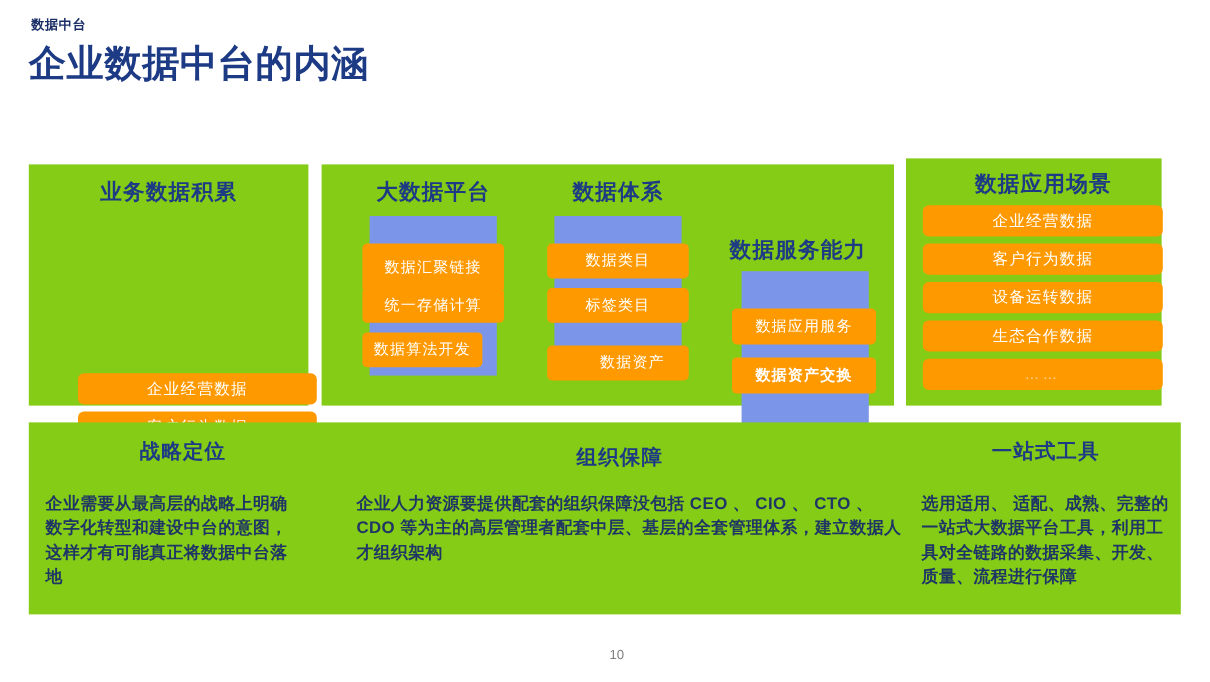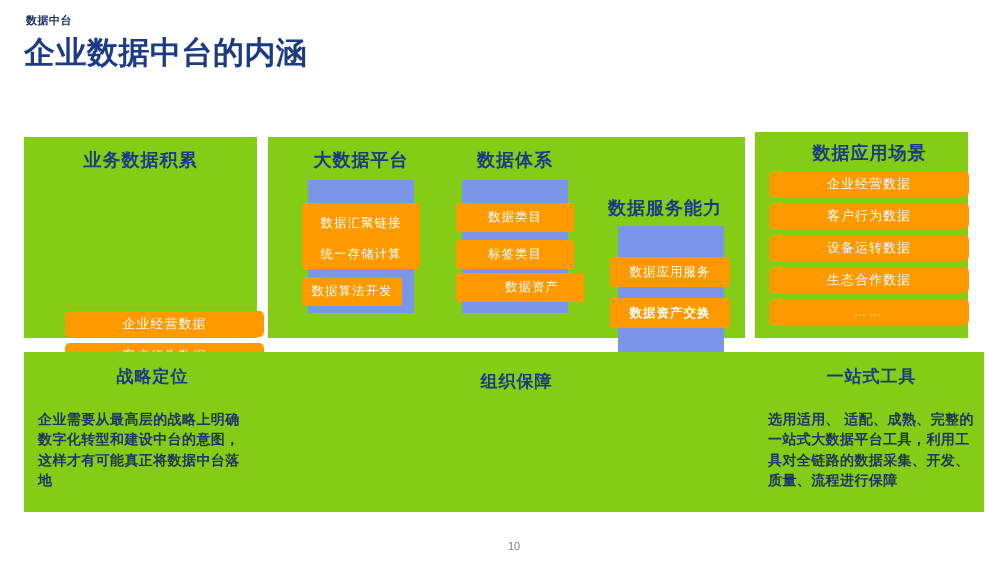--- a/index.html
+++ b/index.html
@@ -137,21 +137,21 @@
     <div class="pill small" style="position:absolute; left:16px; top:66px; width:118px; height:41px;">数据汇聚链接</div>
     <div class="pill small" style="position:absolute; left:16px; top:103px; width:118px; height:29px;">统一存储计算</div>
     <div class="pill small" style="position:absolute; left:16px; top:140px; width:100px; height:29px;">数据算法开发</div>
   </div>
 
   <div class="col" style="left:172px; top:0; width:150px; height:201px;">
     <div class="panel-title" style="position:absolute; left:0; top:11px; width:150px;">数据体系</div>
     <div class="bluebox" style="left:22px; top:43px; width:106px; height:133px;"></div>
     <div class="pill small" style="position:absolute; left:16px; top:66px; width:118px; height:29px;">数据类目</div>
     <div class="pill small" style="position:absolute; left:16px; top:103px; width:118px; height:29px;">标签类目</div>
-    <div class="pill small" style="position:absolute; left:16px; top:136px; width:128px; height:29px;padding-left:24px;">数据资产</div>
+    <div class="pill small" style="position:absolute; left:16px; top:151px; width:118px; height:29px;padding-left:24px;">数据资产</div>
   </div>
 
   <div class="col" style="left:326px; top:0; width:150px; height:186px;margin-top:48px;">
     <div class="panel-title" style="position:absolute; left:-8px; top:11px; width:158px;">数据服务能力</div>
     <div class="bluebox" style="left:24px; top:41px; width:106px; height:127px;"></div>
     <div class="pill small" style="position:absolute; left:16px; top:72px; width:120px; height:30px;">数据应用服务</div>
     <div class="pill small" style="position:absolute; left:16px; top:113px; width:120px; height:30px;font-weight:bold;">数据资产交换</div>
   </div>
 </div>
 
@@ -167,20 +167,21 @@
 
 <div class="panel" style="left:24px; top:352px; width:960px; height:160px;">
 
   <div style="position:absolute; left:6px; top:0; width:245px; height:160px;">
     <div class="bottom-title" style="position:absolute; left:0; top:13px; width:245px;">战略定位</div>
     <div class="bottom-body" style="position:absolute; left:8px; top:57px; width:212px;">企业需要从最高层的战略上明确数字化转型和建设中台的意图，这样才有可能真正将数据中台落地</div>
   </div>
 
   <div style="position:absolute; left:255px; top:0; width:475px; height:160px;">
     <div class="bottom-title" style="position:absolute; left:0; top:18px; width:475px;">组织保障</div>
+    <div class="bottom-body" style="position:absolute; left:18px; top:57px; width:455px;">企业人力资源要提供配套的组织保障没包括 CEO 、 CIO 、 CTO 、 CDO 等为主的高层管理者配套中层、基层的全套管理体系，建立数据人才组织架构</div>
   </div>
 
   <div style="position:absolute; left:735px; top:0; width:225px; height:160px;">
     <div class="bottom-title" style="position:absolute; left:0; top:13px; width:225px;">一站式工具</div>
     <div class="bottom-body" style="position:absolute; left:9px; top:57px; width:210px;">选用适用、 适配、成熟、完整的一站式大数据平台工具，利用工具对全链路的数据采集、开发、 质量、流程进行保障</div>
   </div>
 </div>
 
 <div id="page-number">10</div>
 

